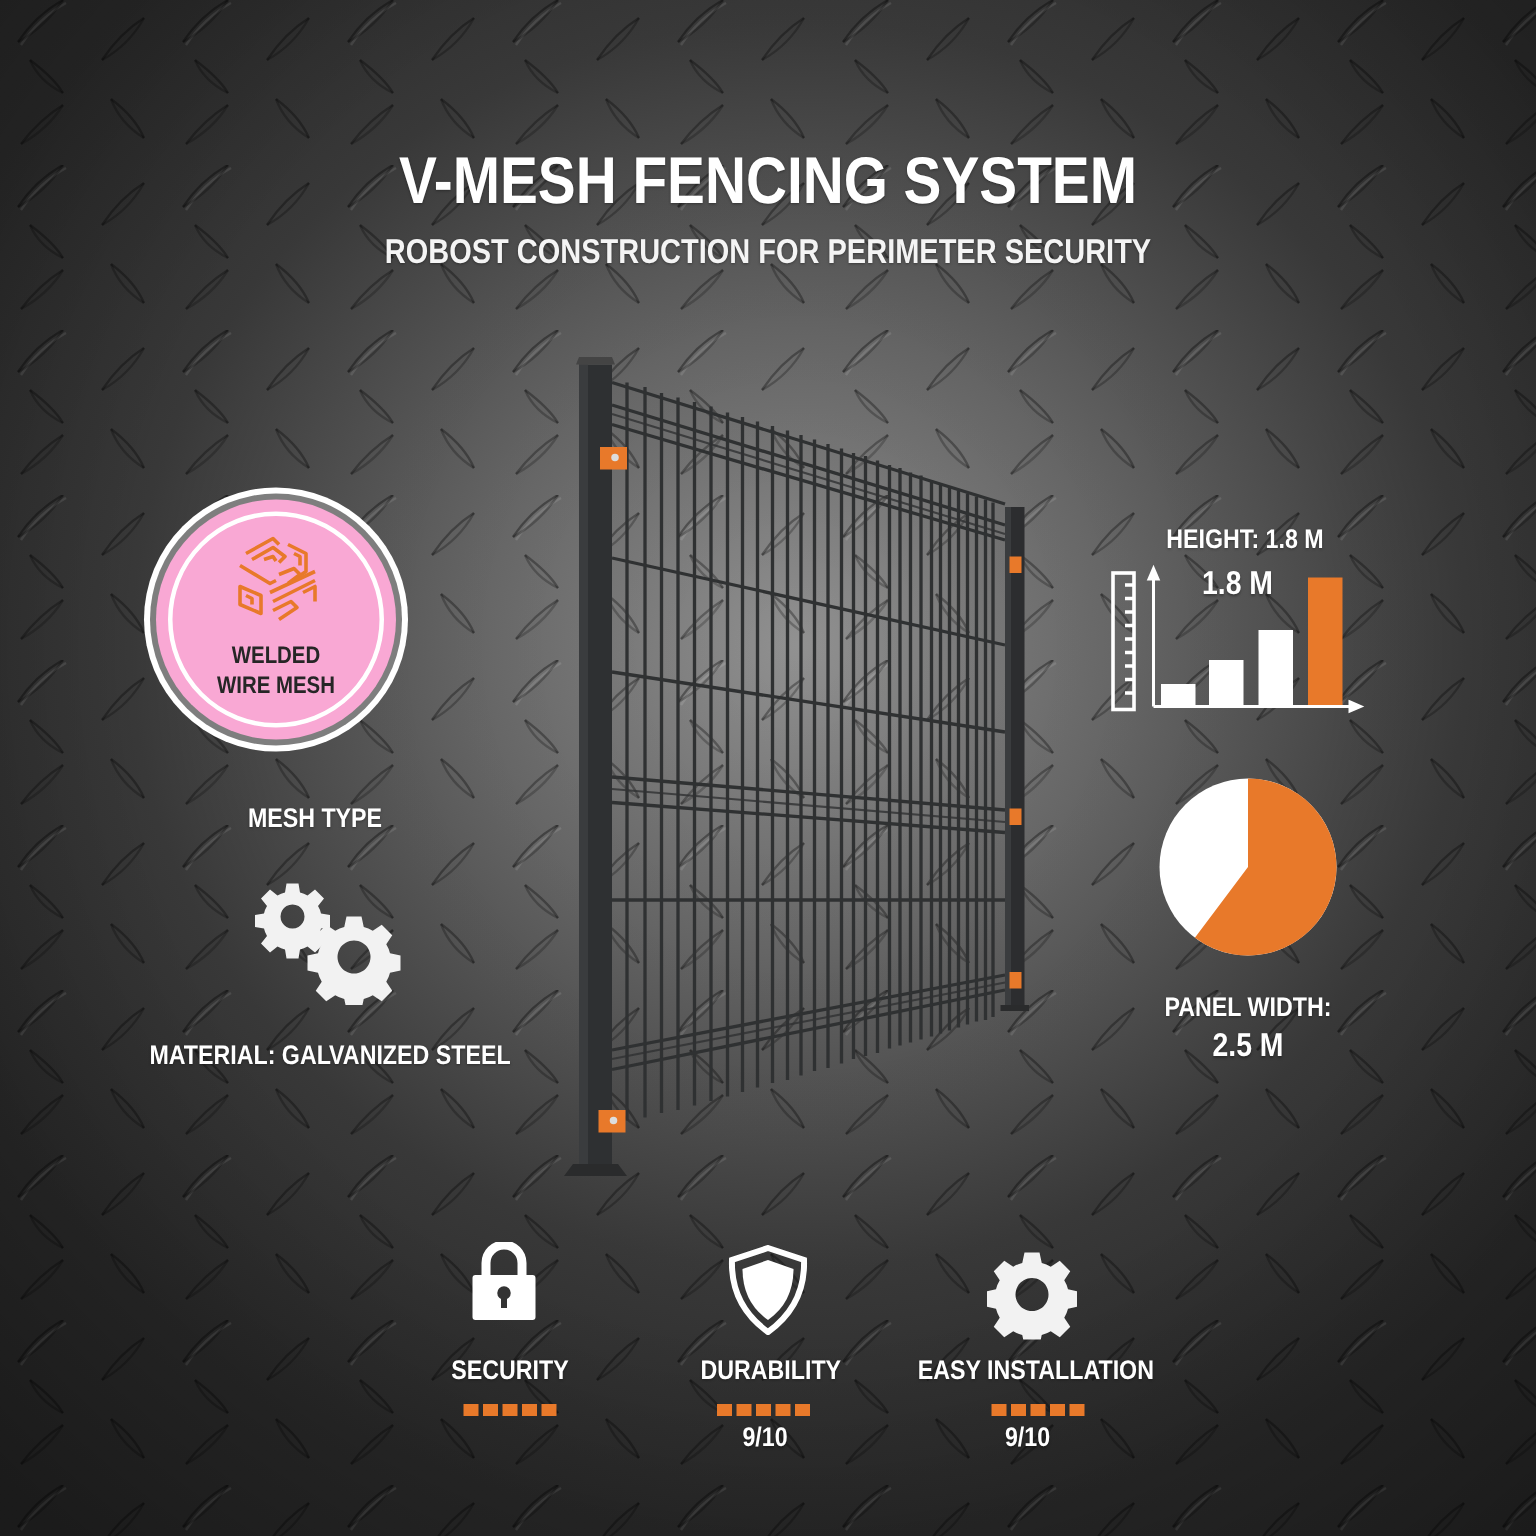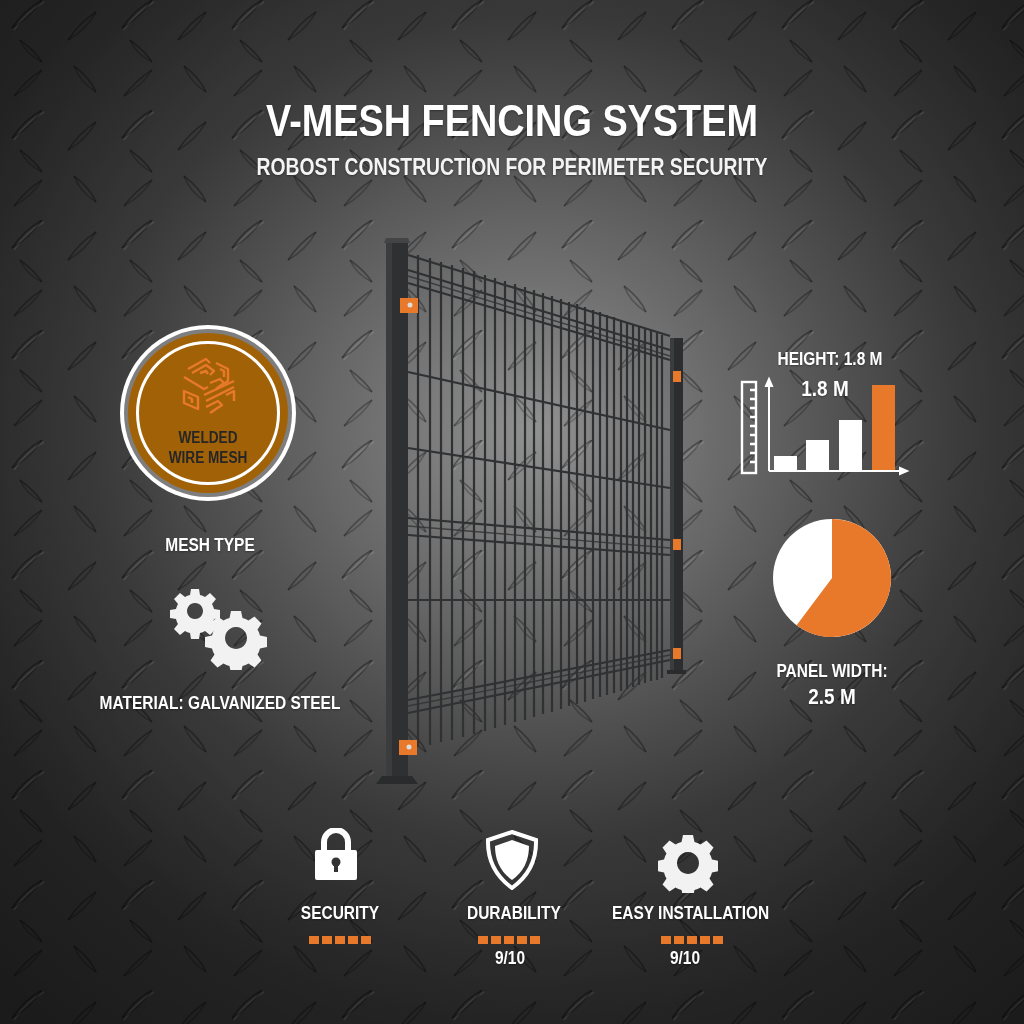--- a/index.html
+++ b/index.html
@@ -18,22 +18,22 @@
   .txt {
     position: absolute; color: #ffffff; font-weight: bold; text-align: center;
     white-space: nowrap; letter-spacing: 0px;
     text-shadow: 0 1px 2px rgba(0,0,0,0.35);
     transform-origin: center;
   }
   .title { left: 0; width: 1024px; top: 96px; font-size: 44px; transform: scaleX(0.86); }
   .subtitle { left: 0; width: 1024px; top: 154px; font-size: 23px; transform: scaleX(0.84); color: #f4f4f4; }
 
   .mesh-circle {
-    position: absolute; left: 128px; top: 333px; width: 160px; height: 160px;
-    border-radius: 50%; background: #a16207; box-shadow: 0 0 0 4px #7e7e7e, 0 0 0 8px #ffffff;
+    position: absolute; left: 104px; top: 333px; width: 160px; height: 160px;
+    border-radius: 50%; background: #f9a8d4; box-shadow: 0 0 0 4px #7e7e7e, 0 0 0 8px #ffffff;
     box-sizing: border-box;
   }
   .mesh-circle-inner {
     position: absolute; left: 8px; top: 8px; right: 8px; bottom: 8px; border-radius: 50%;
     border: 3px solid #ffffff;
   }
   .mesh-label {
     position: absolute; left: 0; width: 160px; top: 95px; font-size: 16px; line-height: 20px;
     color: #262626; font-weight: bold; text-align: center; transform: scaleX(0.85);
   }

